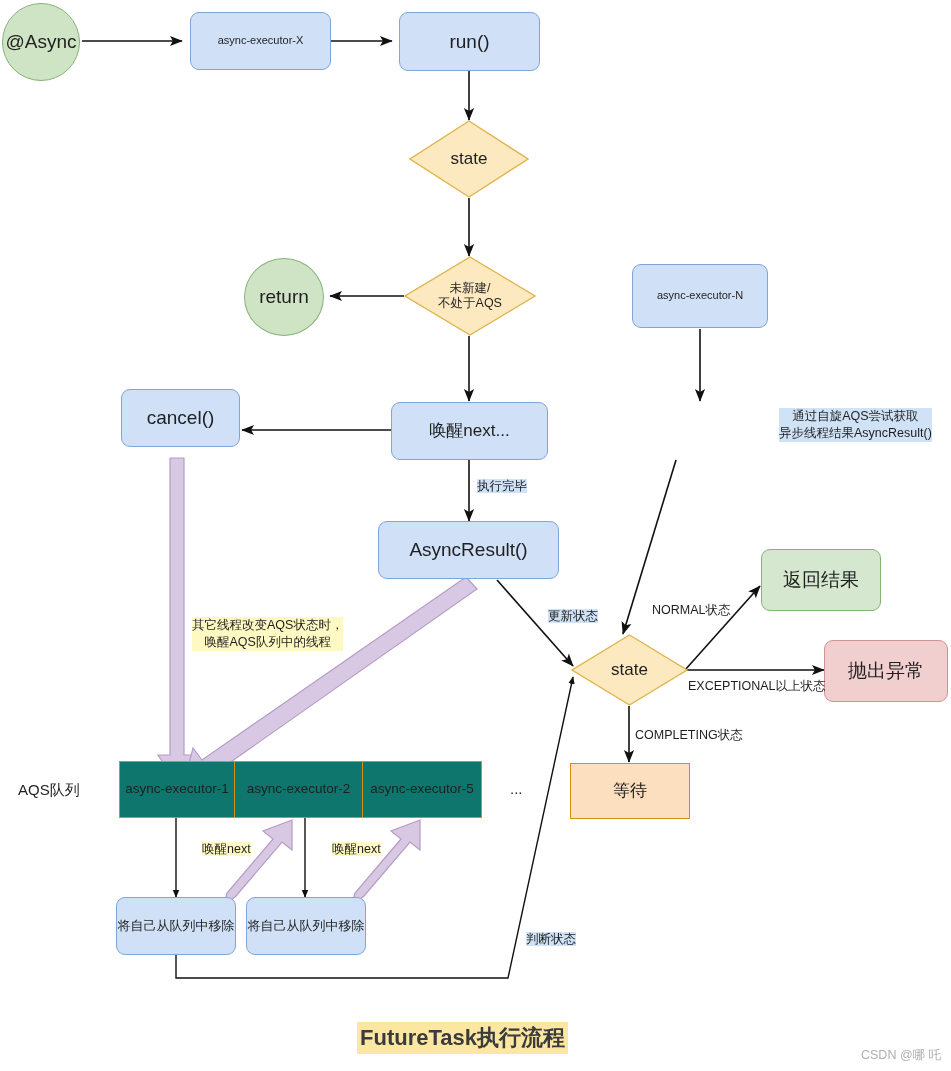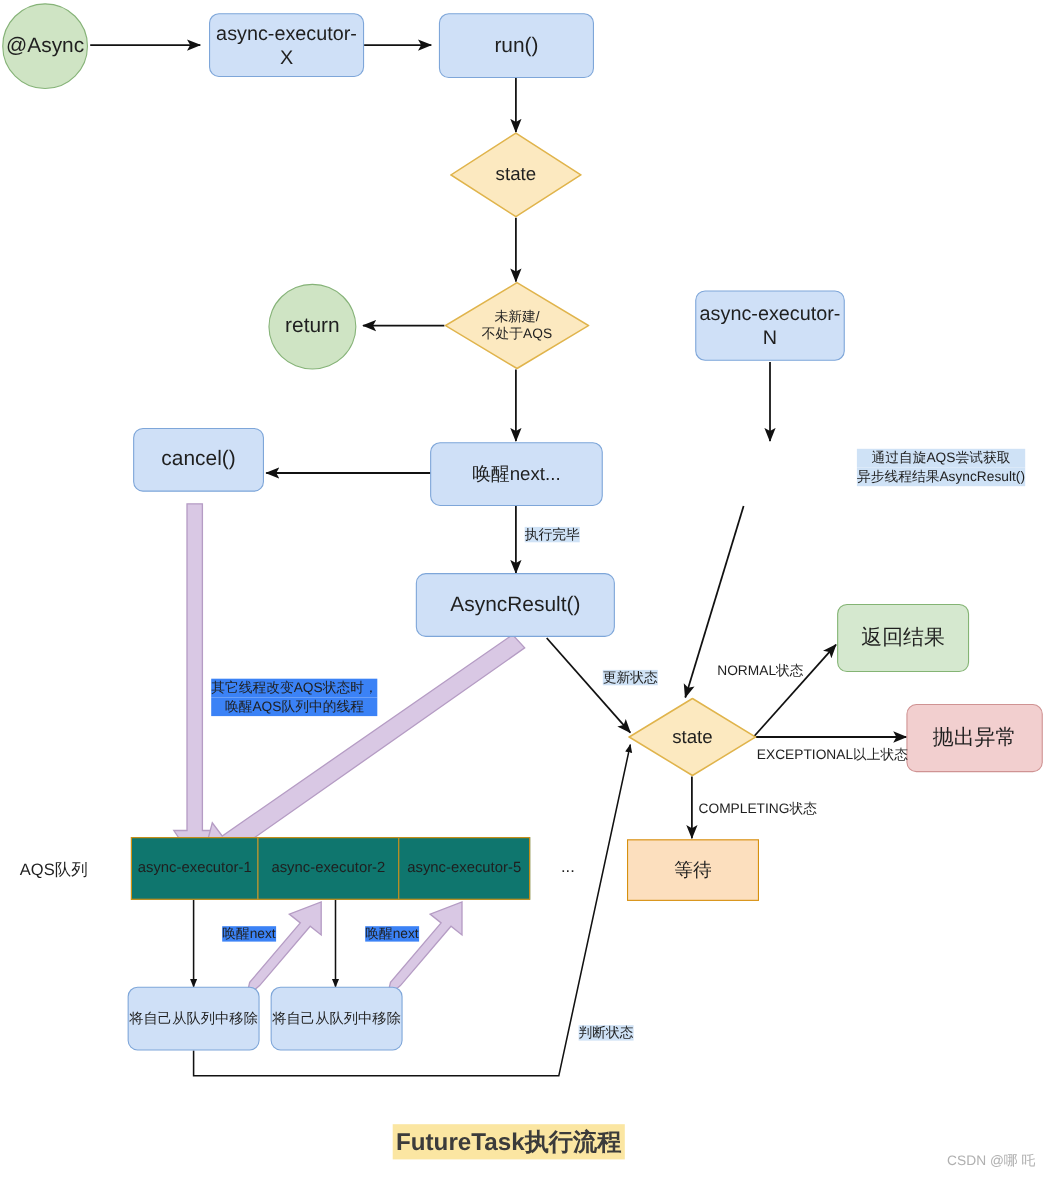--- a/index.html
+++ b/index.html
@@ -32,21 +32,21 @@
     align-items: center;
     justify-content: center;
     text-align: center;
     line-height: 1.25;
     color: #1f1f1f;
   }
   .rbox {
     border: 1.4px solid #7ea6d9;
     background: #cfe0f7;
     border-radius: 9px;
-    font-size: 18px;
+    font-size: 11px;
   }
   .rbox.big { font-size: 19px; }
   .rbox.mid { font-size: 17px; }
   .circle {
     border: 1.4px solid #86b378;
     background: #cfe4c4;
     border-radius: 50%;
     font-size: 19px;
   }
   .greenbox {
@@ -92,21 +92,21 @@
   .diamond-label.sm { font-size: 12.5px; }
   .diamond-label.lg { font-size: 17px; }
   .edge-label {
     position: absolute;
     font-size: 12.5px;
     color: #1f1f1f;
     white-space: nowrap;
     line-height: 1.35;
   }
   .hl-blue { background: #cfe2f6; }
-  .hl-purple { background: #3b82f6; }
+  .hl-purple { background: #fef9c3; }
   .plain-label {
     position: absolute;
     font-size: 15px;
     color: #1f1f1f;
     white-space: nowrap;
   }
   .ellipsis {
     position: absolute;
     font-size: 15px;
     color: #1f1f1f;

